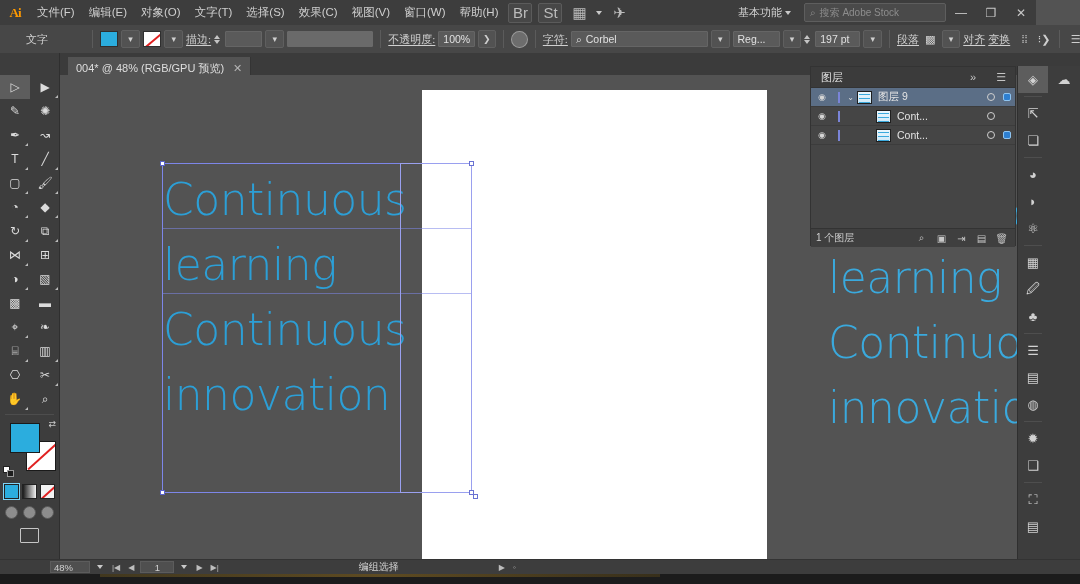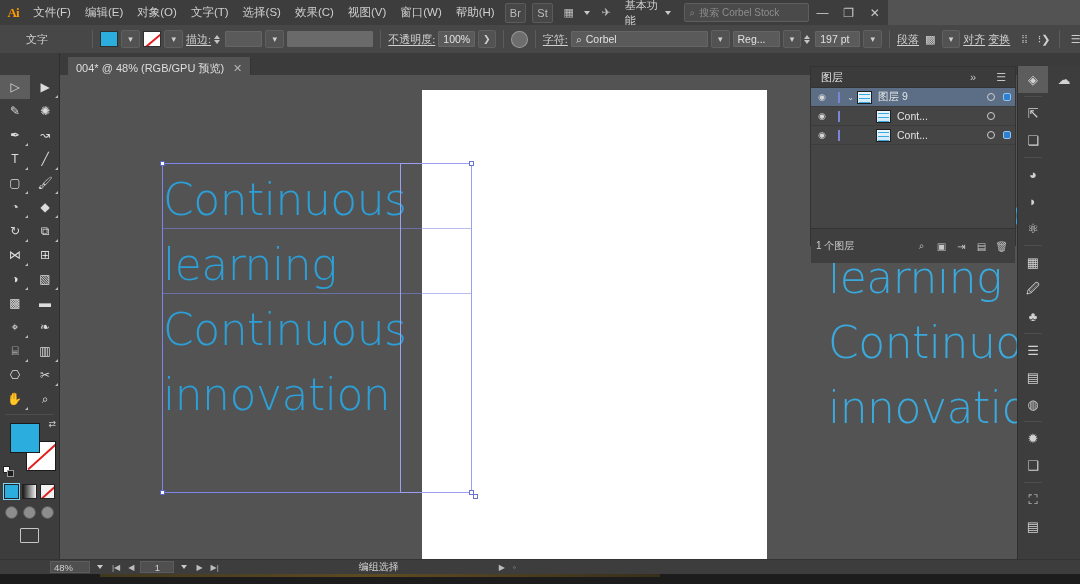--- a/index.html
+++ b/index.html
@@ -5,27 +5,27 @@
   html,body{margin:0;padding:0;background:#535353;}
   body{
     width:1080px;height:584px;overflow:hidden;position:relative;
     font-family:"Liberation Sans","DejaVu Sans",sans-serif;
     color:#d4d4d4;font-size:11px;
     -webkit-font-smoothing:antialiased;
   }
   .app{position:absolute;inset:0;background:#535353;}
 
   
-  .menubar{position:absolute;left:0;top:0;width:888px;height:25px;background:#3d3d3d;display:flex;align-items:center;}
+  .menubar{position:absolute;left:0;top:0;width:1036px;height:25px;background:#3d3d3d;display:flex;align-items:center;}
   .ai-logo{width:30px;height:25px;display:flex;align-items:center;justify-content:center;
            color:#ff9a00;font-weight:bold;font-size:13px;font-family:"Liberation Serif",serif;letter-spacing:-1px;}
   .menu-item{padding:16px 7px;height:25px;line-height:25px;font-size:11.5px;color:#cfcfcf;white-space:nowrap;cursor:default;}
   .mb-spacer{flex:1;}
   .mb-icon{width:22px;height:18px;margin:12px 3px;display:flex;align-items:center;justify-content:center;
-           color:#bcbcbc;font-size:11px;border:1px solid #5b5b5b;border-radius:2px;background:#474747;}
+           color:#bcbcbc;font-size:15px;border:1px solid #5b5b5b;border-radius:2px;background:#474747;}
   .mb-icon.flat{border:none;background:none;}
   .ws-select{display:flex;align-items:center;font-size:11px;color:#d0d0d0;padding:0 6px;margin-right:4px;}
   .search-box{width:130px;height:17px;border:1px solid #5e5e5e;border-radius:2px;background:#4a4a4a;
               display:flex;align-items:center;gap:4px;padding:0 5px;color:#8d8d8d;font-size:10px;overflow:hidden;}
   .win-btn{width:30px;height:25px;display:flex;align-items:center;justify-content:center;color:#c8c8c8;font-size:12px;}
 
   
   .ctrlbar{position:absolute;left:0;top:25px;width:1080px;height:28px;background:#474747;
            border-bottom:1px solid #333;display:flex;align-items:center;padding:0 4px;gap:3px;}
   .cb-label{font-size:11px;color:#d0d0d0;white-space:nowrap;font-family:Liberation Serif, serif;}
@@ -124,21 +124,21 @@
   .l-arrow{width:13px;display:flex;align-items:center;justify-content:center;font-size:8px;color:#ddd;}
   .l-thumb{width:15px;height:13px;background:linear-gradient(#eaf6fd,#cfe9f8);border:1px solid #1f1f1f;box-sizing:border-box;margin-right:6px;
            position:relative;overflow:hidden;}
   .l-thumb:before{content:"";position:absolute;left:1px;top:2px;right:1px;height:1.5px;background:#3aa9dd;box-shadow:0 4px 0 #3aa9dd,0 8px 0 #3aa9dd;}
   .l-name{flex:1;white-space:nowrap;overflow:hidden;}
   .l-target{width:16px;display:flex;align-items:center;justify-content:center;}
   .l-target .o{width:8px;height:8px;border-radius:50%;border:1.5px solid #cfcfcf;box-sizing:border-box;}
   .l-sel{width:16px;display:flex;align-items:center;justify-content:center;}
   .l-sel .d{width:8px;height:8px;border-radius:2px;background:#2e7fd0;border:1px solid #8fc4f0;box-sizing:border-box;}
   .lp-body{height:calc(100% - 38px);background:#454545;}
-  .lp-foot{height:18px;background:#3f3f3f;border-top:1px solid #333;display:flex;align-items:center;padding:8px 5px;gap:3px;font-size:10px;color:#d0d0d0;}
+  .lp-foot{height:18px;background:#3f3f3f;border-top:1px solid #333;display:flex;align-items:center;padding:0 5px;gap:3px;font-size:10px;color:#d0d0d0;}
   .lp-foot .sp{flex:1;}
   .lp-fic{width:17px;display:flex;align-items:center;justify-content:center;color:#c8c8c8;font-size:10px;}
 
   
   .dock{position:absolute;right:0;top:66px;width:62px;height:498px;background:#3d3d3d;border-left:1px solid #2f2f2f;}
   .dock-col{position:absolute;left:0;top:0;width:30px;}
   .dock-col2{position:absolute;left:31px;top:0;width:30px;}
   .dicon{width:30px;height:27px;display:flex;align-items:center;justify-content:center;color:#d2d2d2;font-size:13px;}
   .dicon.active{background:#5d5d5d;}
   .ddiv{height:1px;background:#4e4e4e;margin:3px 6px;}
@@ -189,21 +189,21 @@
     <div class="mb-icon flat">▦</div>
     <div class="caret"></div>
     <div class="mb-icon flat">✈</div>
     <div class="mb-spacer"></div>
     <div class="ws-select">
       <span>基本功能</span>
       <span class="caret"></span>
     </div>
     <div class="search-box">
       <span>⌕</span>
-      <span>搜索 Corbel Stock</span>
+      <span>搜索 Adobe Stock</span>
     </div>
     <div class="win-btn">—</div>
     <div class="win-btn">❐</div>
     <div class="win-btn">✕</div>
   </div>
 
   <div class="ctrlbar">
     <div class="cb-label" style="width:60px;padding-left:22px;">文字</div>
     <div class="sep"></div>
     <div class="swatch fill"></div>

